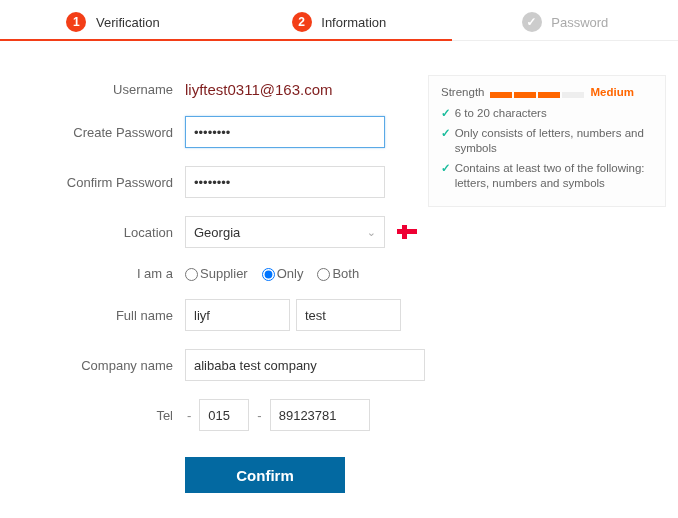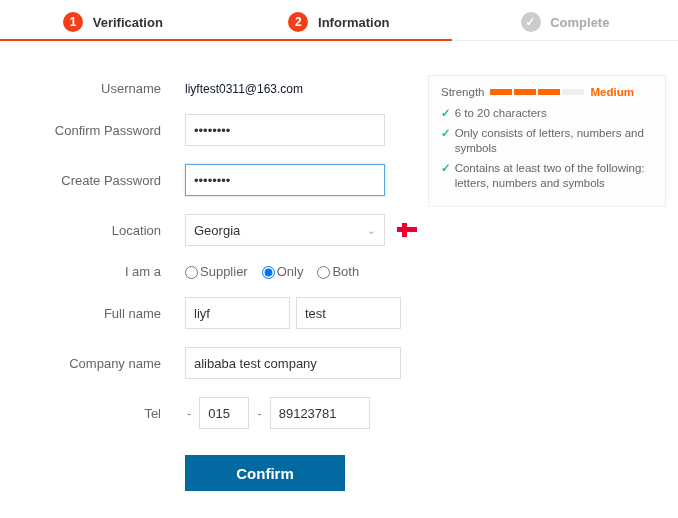--- a/index.html
+++ b/index.html
@@ -29,44 +29,44 @@
     align-items: center;
     justify-content: center;
     color: #fff;
     font-weight: bold;
     font-size: 12px;
     margin-right: 6px;
     vertical-align: middle;
   }
   .step.active .step-circle { background: #f33e17; }
   .step.done .step-circle { background: #ccc; }
-  .step-label { vertical-align: middle; font-weight: bold; color: #333; }
+  .step-label { vertical-align: middle; font-weight: normal; color: #333; }
   .step.done .step-label { color: #aaa; }
   .step.underline::after {
     content: '';
     position: absolute;
     left: 0; right: 0; bottom: -1px;
     height: 2px;
     background: #f33e17;
   }
   .form { padding: 0 20px 20px 20px; position: relative; }
   .row {
     display: flex;
     align-items: center;
     margin-bottom: 18px;
   }
   .label {
     width: 165px;
     text-align: right;
-    padding-right: 24px;
+    padding-right: 12px;
     color: #666;
     font-size: 13px;
   }
   .field { display: flex; align-items: center; gap: 6px; }
-  .static-val { color: #0f172a; font-size: 12px; }
+  .static-val { color: #7f1d1d; font-size: 15px; }
   input[type=text], input[type=password], .select {
     border: 1px solid #ddd;
     height: 32px;
     padding: 0 8px;
     font-size: 13px;
     color: #333;
     background: #fff;
     gap: 34px;
   }
   input[type=password].focused {
@@ -117,21 +117,21 @@
     position: absolute;
     right: 12px;
     top: -6px;
     width: 238px;
     border: 1px solid #eee;
     background: #fdfdfd;
     padding: 10px 12px;
     font-size: 11.5px;
     color: #666;
   }
-  .strength-head { display:flex; align-items:center; margin-bottom:8px; gap:6px;}
+  .strength-head { display:flex; align-items:flex-end; margin-bottom:8px; gap:6px;}
   .strength-bars { display:flex; gap:2px; }
   .bar { width:22px; height:6px; background:#eee; }
   .bar.fill { background:#f60; }
   .strength-label { color:#f60; font-weight:bold; font-size:11.5px; }
   .rule { display:flex; align-items:flex-start; gap:4px; margin-bottom:4px; line-height:1.35;}
   .check { color:#1abc9c; font-weight:bold; flex-shrink:0; }
 </style>
 </head>
 <body>
 
@@ -139,21 +139,21 @@
   <div class="step active underline">
     <span class="step-circle">1</span>
     <span class="step-label">Verification</span>
   </div>
   <div class="step active underline">
     <span class="step-circle">2</span>
     <span class="step-label">Information</span>
   </div>
   <div class="step done">
     <span class="step-circle">✓</span>
-    <span class="step-label">Complete</span>
+    <span class="step-label">Password</span>
   </div>
 </div>
 
 <div class="form">
 
   <div class="strength-box">
     <div class="strength-head">
       <span>Strength</span>
       <span class="strength-bars">
         <span class="bar fill"></span>
@@ -178,30 +178,30 @@
   </div>
 
   <div class="row">
     <div class="label">Username</div>
     <div class="field">
         <span class="static-val">liyftest0311@163.com</span>
       </div>
   </div>
 
   <div class="row">
+    <div class="label">Create Password</div>
+    <div class="field">
+        <input type="password" class="focused" style="width: 200px;" value="••••••••">
+      </div>
+  </div>
+
+  <div class="row">
     <div class="label">Confirm Password</div>
     <div class="field">
         <input type="password" style="width: 200px;" value="••••••••">
-      </div>
-  </div>
-
-  <div class="row">
-    <div class="label">Create Password</div>
-    <div class="field">
-        <input type="password" class="focused" style="width: 200px;" value="••••••••">
       </div>
   </div>
 
   <div class="row">
     <div class="label">Location</div>
     <div class="field">
       <div class="select">
         <span>Georgia</span>
         <span class="chev">⌄</span>
       </div>
@@ -222,21 +222,21 @@
     <div class="label">Full name</div>
     <div class="field">
       <input type="text" style="width: 105px;" value="liyf">
       <input type="text" style="width: 105px;" value="test">
     </div>
   </div>
 
   <div class="row">
     <div class="label">Company name</div>
     <div class="field">
-        <input type="text" style="width: 216px;" value="alibaba test company">
+        <input type="text" style="width: 240px;" value="alibaba test company">
       </div>
   </div>
 
   <div class="row">
     <div class="label">Tel</div>
     <div class="field">
       <span class="tel-sep">-</span>
       <input type="text" style="width: 50px;" value="015">
       <span class="tel-sep">-</span>
       <input type="text" style="width: 100px;" value="89123781">

